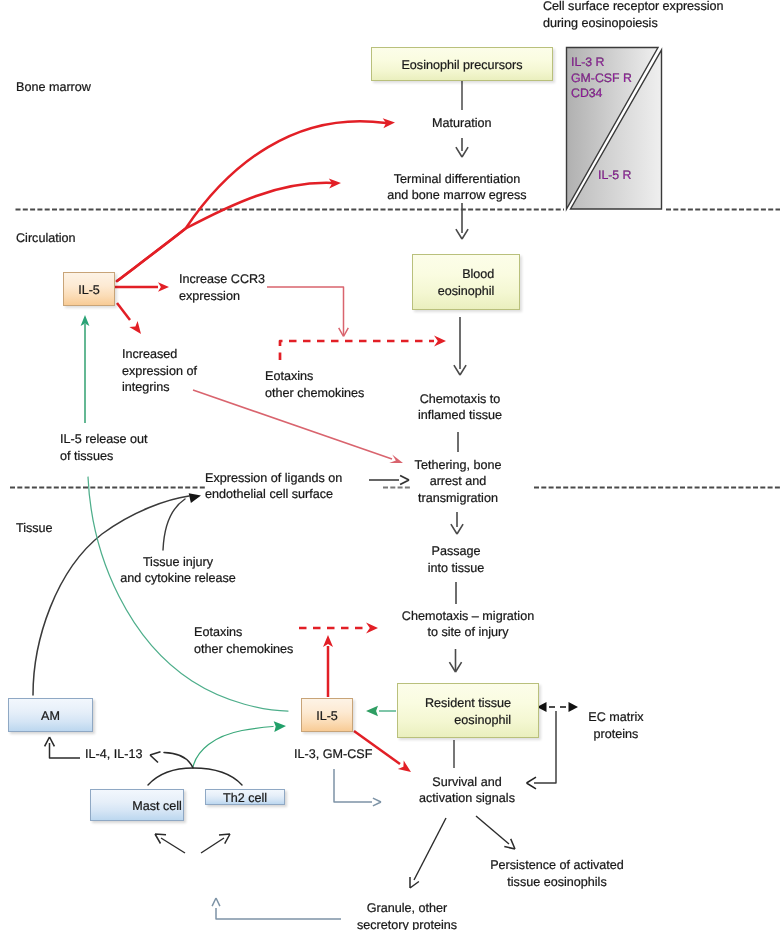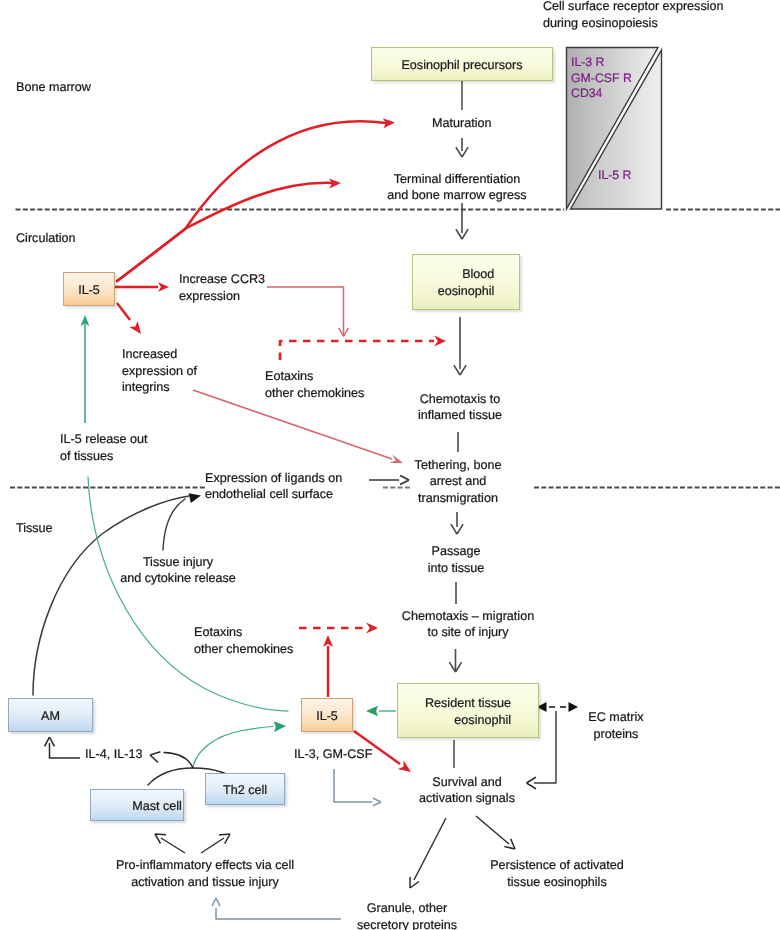--- a/index.html
+++ b/index.html
@@ -136,21 +136,21 @@
 
 <div class="node green" style="left:371px;top:47px;width:182px;height:34px;">Eosinophil precursors</div>
 <div class="node green" style="left:412px;top:254px;width:108px;height:56px;">Blood
 eosinophil</div>
 <div class="node green" style="left:397px;top:683px;width:142px;height:55px;">Resident tissue
 eosinophil</div>
 <div class="node orange" style="left:63px;top:272px;width:52px;height:34px;">IL-5</div>
 <div class="node orange" style="left:301px;top:698px;width:52px;height:34px;">IL-5</div>
 <div class="node blue" style="left:8px;top:698px;width:85px;height:34px;">AM</div>
 <div class="node blue" style="left:90px;top:789px;width:94px;height:32px;padding-left:40px;">Mast cell</div>
-<div class="node blue" style="left:205px;top:773px;width:80px;height:32px;">Th2 cell</div>
+<div class="node blue" style="left:205px;top:789px;width:80px;height:16px;">Th2 cell</div>
 
 <div class="lbl" style="left:432px;top:115px;">Maturation</div>
 <div class="lbl c" style="left:457px;top:170.6px;transform:translateX(-50%);">Terminal differentiation
 and bone marrow egress</div>
 <div class="lbl" style="left:179px;top:271px;">Increase CCR3
 expression</div>
 <div class="lbl" style="left:122px;top:345.9px;">Increased
 expression of
 integrins</div>
 <div class="lbl" style="left:265px;top:368px;">Eotaxins
@@ -173,18 +173,16 @@
 <div class="lbl" style="left:194px;top:624px;">Eotaxins
 other chemokines</div>
 <div class="lbl c" style="left:616px;top:709px;transform:translateX(-50%);">EC matrix
 proteins</div>
 <div class="lbl" style="left:85px;top:746px;">IL-4, IL-13</div>
 <div class="lbl" style="left:294px;top:746px;">IL-3, GM-CSF</div>
 <div class="lbl c" style="left:467px;top:773.5px;transform:translateX(-50%);">Survival and
 activation signals</div>
 <div class="lbl c" style="left:557px;top:857px;transform:translateX(-50%);">Persistence of activated
 tissue eosinophils</div>
-<div class="lbl c" style="left:205px;top:857px;transform:translateX(-50%);">Pro-inflammatory effects via cell
-activation and tissue injury</div>
 <div class="lbl c" style="left:407px;top:900px;transform:translateX(-50%);">Granule, other
 secretory proteins</div>
 
 </div>
 
 </body></html>

